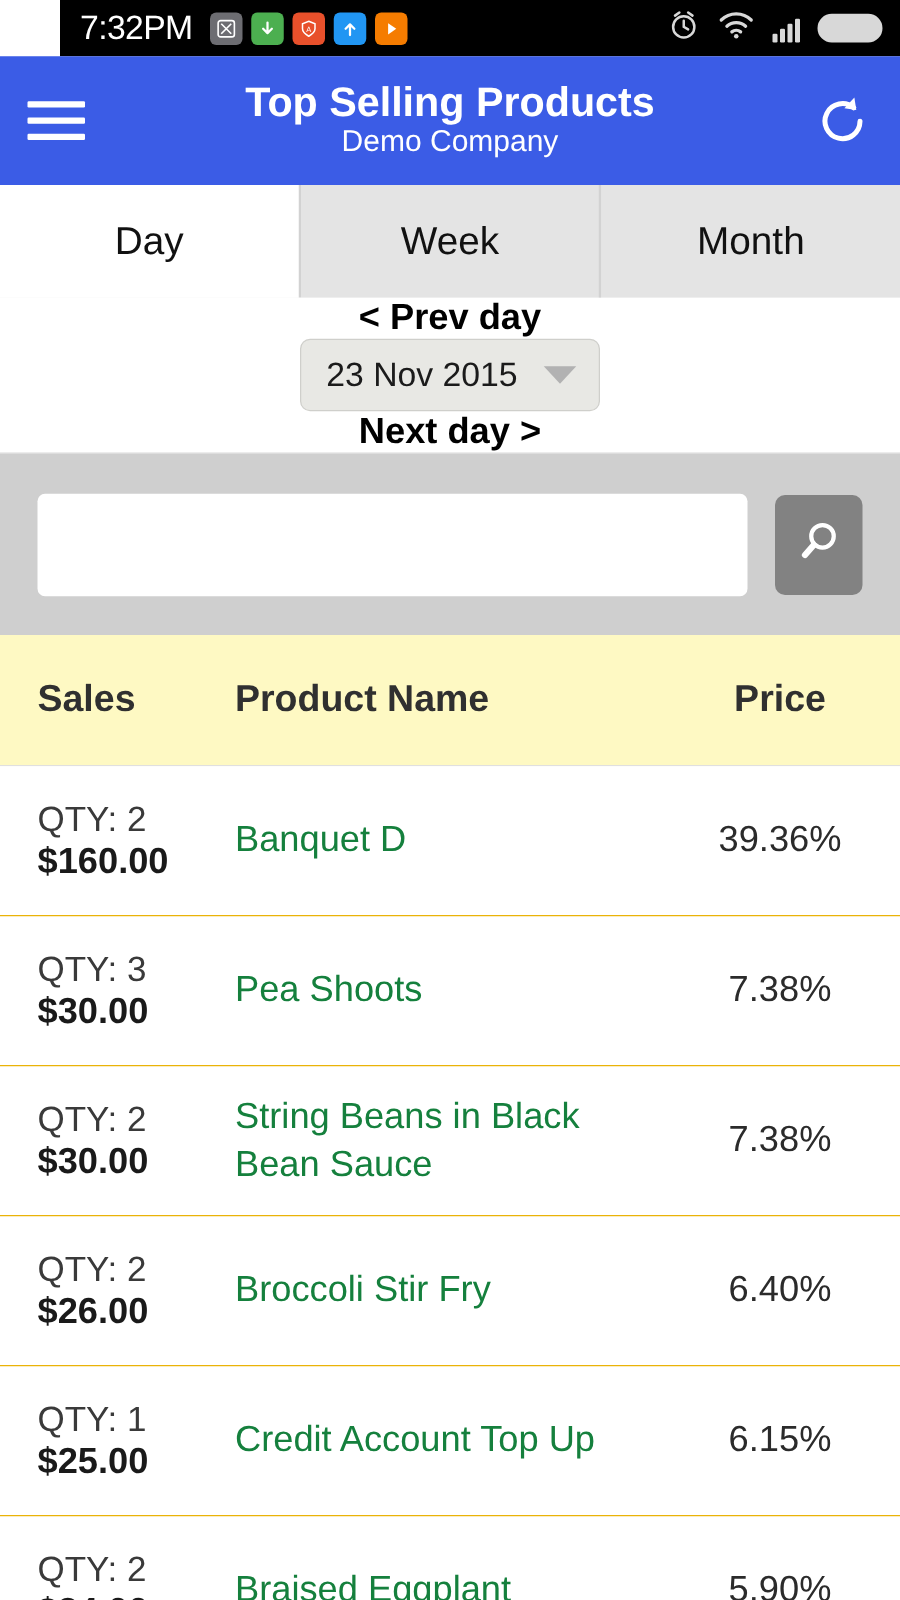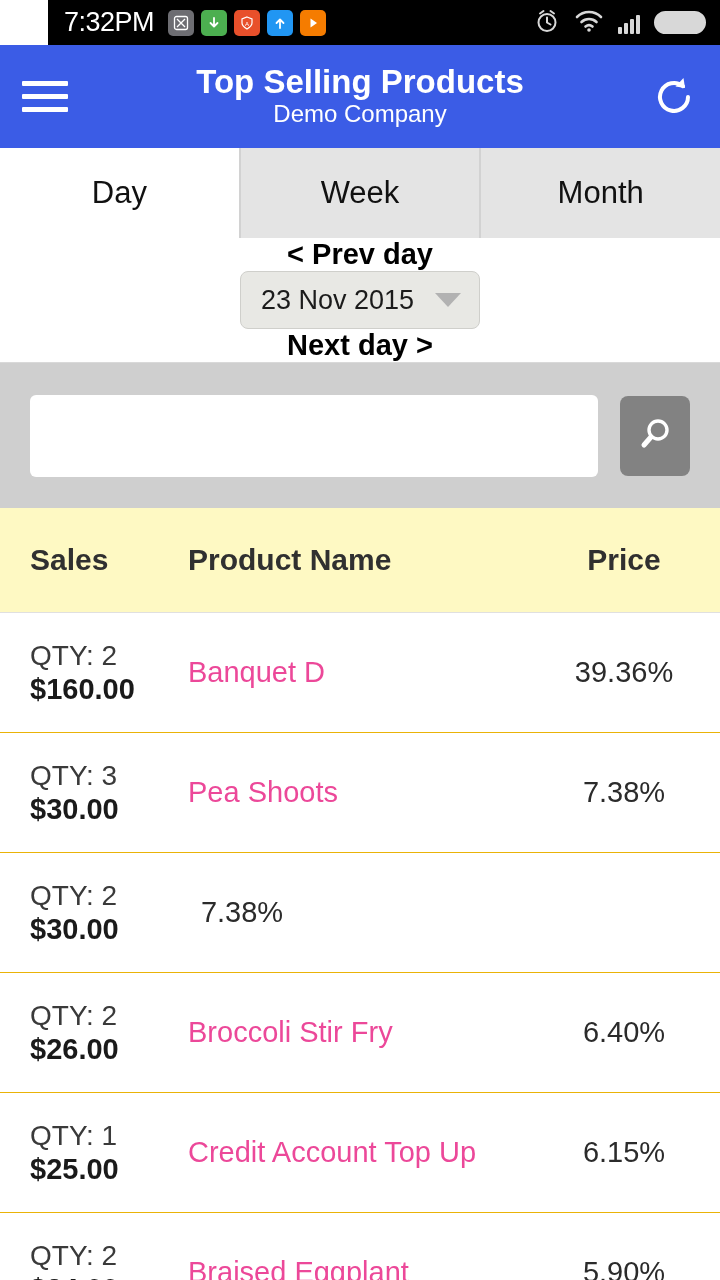--- a/index.html
+++ b/index.html
@@ -114,21 +114,21 @@
 
   .rows { background: #fff; }
   .row {
     min-height: 120px; display: flex; align-items: center;
     border-bottom: 1px solid #eab308;
   }
   .cell-sales { width: 158px; padding-left: 30px; line-height: 1.18; }
   .qty { font-size: 28px; color: #3a3a3a; white-space: nowrap; }
   .amt { font-size: 29px; font-weight: bold; color: #1a1a1a; white-space: nowrap; }
   .cell-name { flex: 1; padding-left: 30px; padding-right: 10px;
-               font-size: 29px; color: #ec4899; line-height: 1.32; }
+               font-size: 29px; color: #15803d; line-height: 1.32; }
   .cell-price { width: 180px; text-align: center; padding-right: 12px;
                 font-size: 29px; color: #2b2b2b; }
 </style>
 </head>
 <body>
 
 <div class="screen">
 
   <div class="statusbar">
     <div class="status-time">7:32PM</div>
@@ -257,20 +257,21 @@
       </div>
       <div class="cell-name">Pea Shoots</div>
       <div class="cell-price">7.38%</div>
     </div>
 
     <div class="row">
       <div class="cell-sales">
         <div class="qty">QTY: 2</div>
         <div class="amt">$30.00</div>
       </div>
+      <div class="cell-name">String Beans in Black Bean Sauce</div>
       <div class="cell-price">7.38%</div>
     </div>
 
     <div class="row">
       <div class="cell-sales">
         <div class="qty">QTY: 2</div>
         <div class="amt">$26.00</div>
       </div>
       <div class="cell-name">Broccoli Stir Fry</div>
       <div class="cell-price">6.40%</div>

